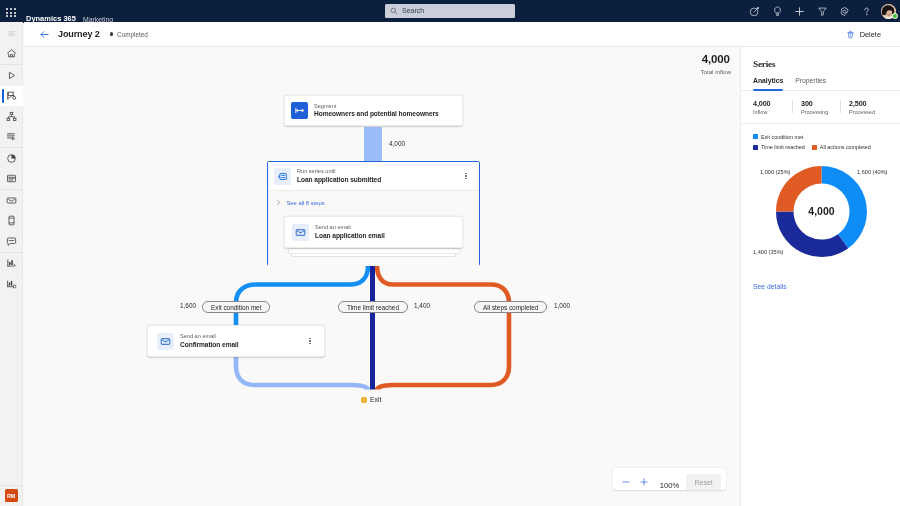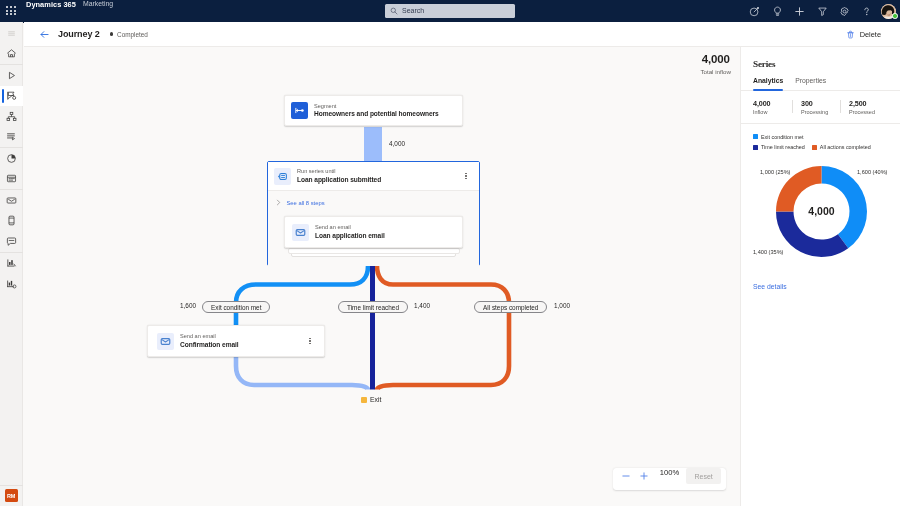--- a/index.html
+++ b/index.html
@@ -6,21 +6,21 @@
   html, body { margin:0; padding:0; }
   body {
     width: 900px; height: 506px; overflow: hidden;
     font-family: "Liberation Sans", sans-serif;
     background: #faf9f8;
     -webkit-font-smoothing: antialiased;
   }
   
   .suitebar {
     position:absolute; left:0; top:0; width:900px; height:23px;
-    background:#0b1f3f; display:flex; align-items:flex-start;
+    background:#0b1f3f; display:flex; align-items:flex-end;
   }
   .waffle { width:22px; height:21px; display:flex; align-items:center; justify-content:center; }
   .waffle-grid { display:grid; grid-template-columns:repeat(3,2px); grid-template-rows:repeat(3,2px); gap:1.6px; }
   .waffle-grid i { width:2px; height:2px; background:#c8cdd4; display:block; border-radius:0.3px; }
   .brand { color:#ffffff; font-size:7.4px; font-weight:700; letter-spacing:.05px; margin-left:4px; }
   .appname { color:#c6ccd6; font-size:6.9px; margin-left:7px; font-weight:400; }
   .searchbox {
     position:absolute; left:385px; top:3.5px; width:130px; height:14px;
     background:#c9ced8; border-radius:1.5px; display:flex; align-items:center; padding-left:5px; gap:4px;
   }
@@ -96,21 +96,21 @@
   }
   .cnt { position:absolute; font-size:6.4px; color:#201f1e; white-space:nowrap; z-index:4; }
 
   .exitnode { position:absolute; display:flex; align-items:center; gap:3px; z-index:4; }
   .exitnode .flag { width:6px; height:6px; background:#f5b63d; border-radius:1px; }
   .exitnode .txt { font-size:6.8px; color:#201f1e; }
 
   .zoomctl {
     position:absolute; left:589px; top:421px; width:113px; height:22px; background:#ffffff;
     border-radius:3px; box-shadow:0 .8px 2px rgba(0,0,0,.11), 0 .2px .6px rgba(0,0,0,.09);
-    display:flex; align-items:flex-start; padding:0 5px; gap:0; z-index:6;
+    display:flex; align-items:flex-end; padding:0 5px; gap:0; z-index:6;
   }
   .zbtn { width:16px; height:16px; display:flex; align-items:center; justify-content:center; cursor:pointer; }
   .zbtn + .zbtn { margin-left:3px; }
   .zpct { font-size:7.6px; color:#201f1e; margin-left:6px; width:24px; text-align:center; }
   .zreset { margin-left:5px; height:16px; width:36px; background:#f2f1f0; border-radius:2px; display:flex; align-items:center; justify-content:center; font-size:7px; color:#a19f9d; cursor:pointer; }
 
   
   .panel {
     position:absolute; left:740px; top:47px; width:160px; height:459px;
     background:#ffffff; border-left:1px solid #edebe9;

